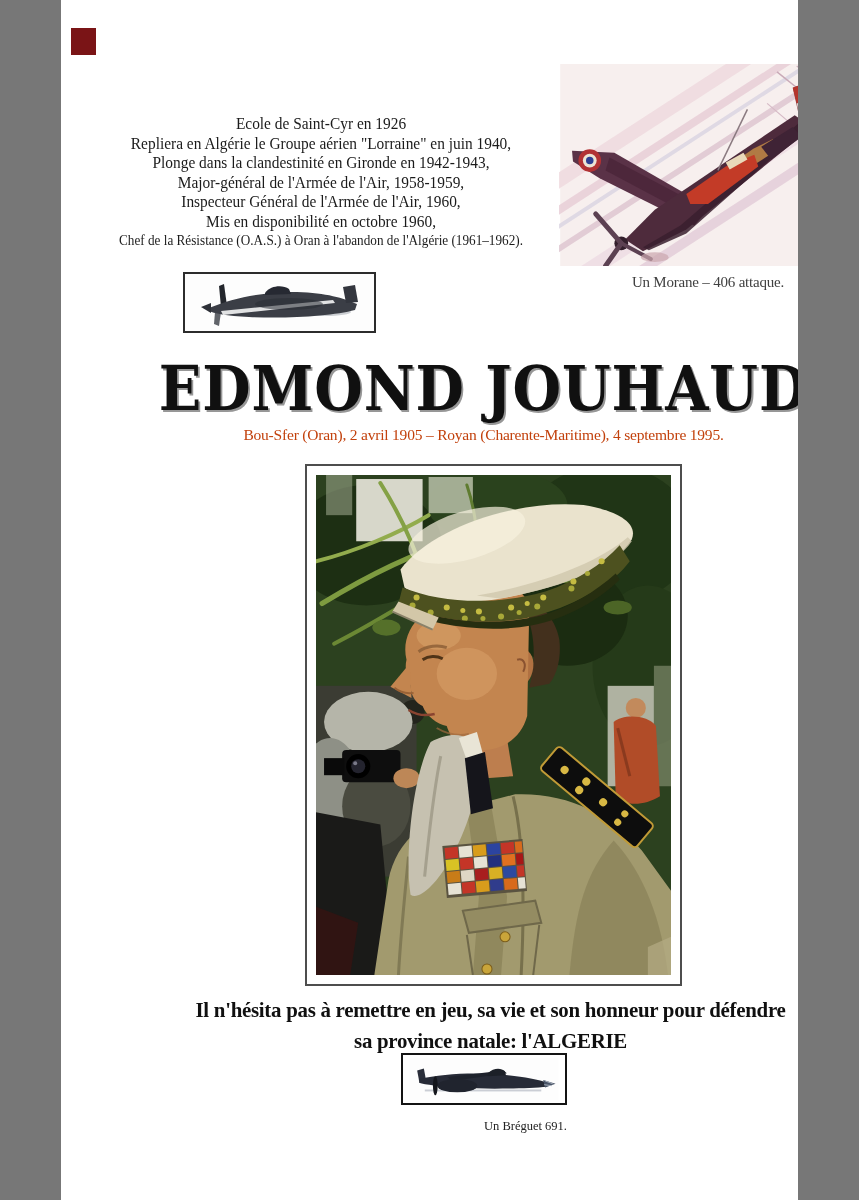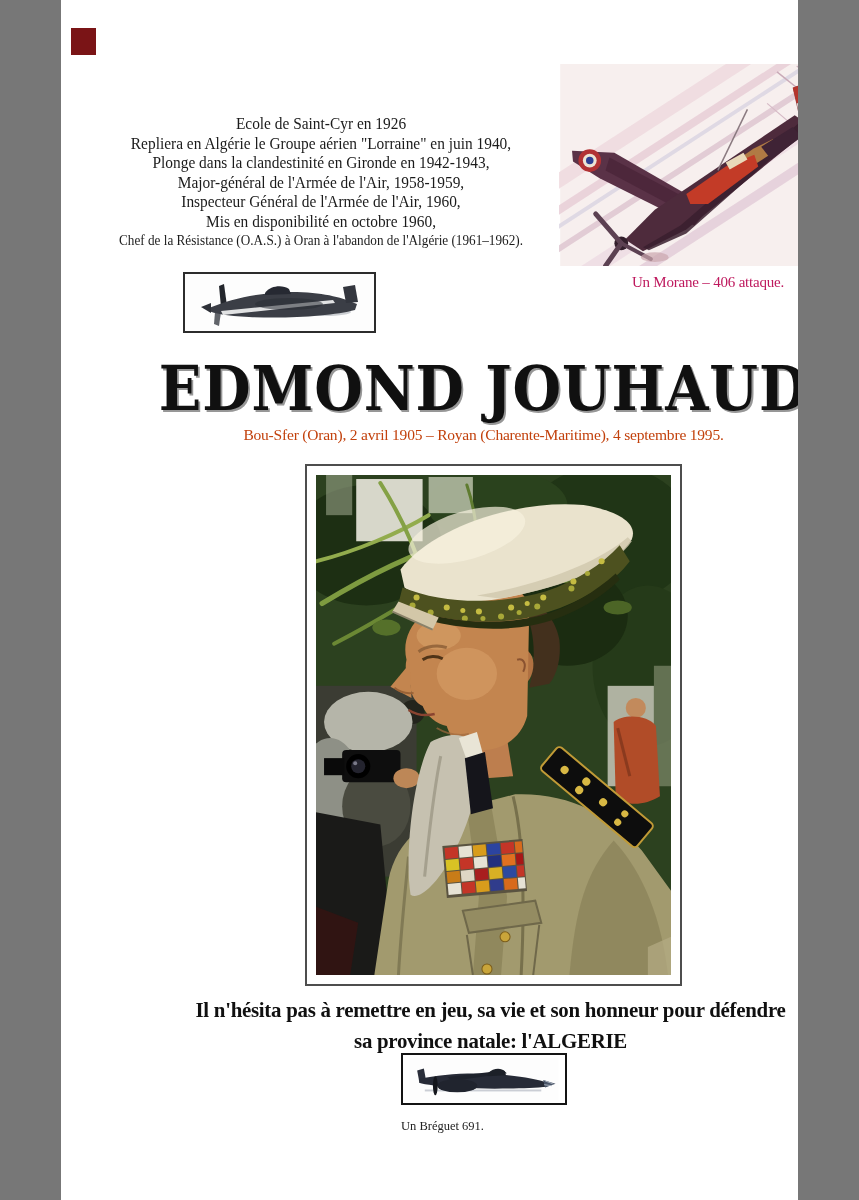--- a/index.html
+++ b/index.html
@@ -15,21 +15,21 @@
   .bio {
     position:absolute; left:30px; top:114px; width:460px;
     text-align:center; font-size:17.5px; line-height:19.5px;
     transform:scaleX(0.88); transform-origin:50% 0;
     color:#1b1b1b;
   }
   .bio .small { font-size:15px; }
   .morane-fig { position:absolute; left:498px; top:64px; width:298px; }
   .morane-fig svg { display:block; width:298px; height:202px; }
   .fig-caption {
-    text-align:center; font-size:15px; margin-top:8px; color:#be185d;
+    text-align:center; font-size:15px; margin-top:8px; color:#404040;
     letter-spacing:-0.2px;
   }
   .side-plane-box {
     position:absolute; left:122px; top:272px; width:193px; height:61px;
     border:2px solid #2c2c2c; background:#fff; box-sizing:border-box;
   }
   .side-plane-box svg { display:block; width:100%; height:100%; }
   .page-title {
     position:absolute; left:0; top:352px; width:845px; margin:0;
     text-align:center; font-family:"DejaVu Serif","Liberation Serif",serif;
@@ -54,21 +54,21 @@
     letter-spacing:-0.3px; color:#101010;
     transform:scaleX(0.95); transform-origin:50% 0;
   }
   .breguet-box {
     position:absolute; left:340px; top:1053px; width:166px; height:52px;
     box-sizing:border-box; border:2px solid #141414; background:#fff; padding:3px;
   }
   .breguet-box svg { display:block; width:100%; height:100%; }
   .breguet-caption {
     position:absolute; left:340px; top:1119px; width:166px;
-    text-align:left; font-size:12.5px; color:#222;
+    text-align:right; font-size:12.5px; color:#222;
   }
 </style>
 </head>
 <body>
 
 <div class="page">
 
   <div class="corner-mark"></div>
 
   <div class="bio">

